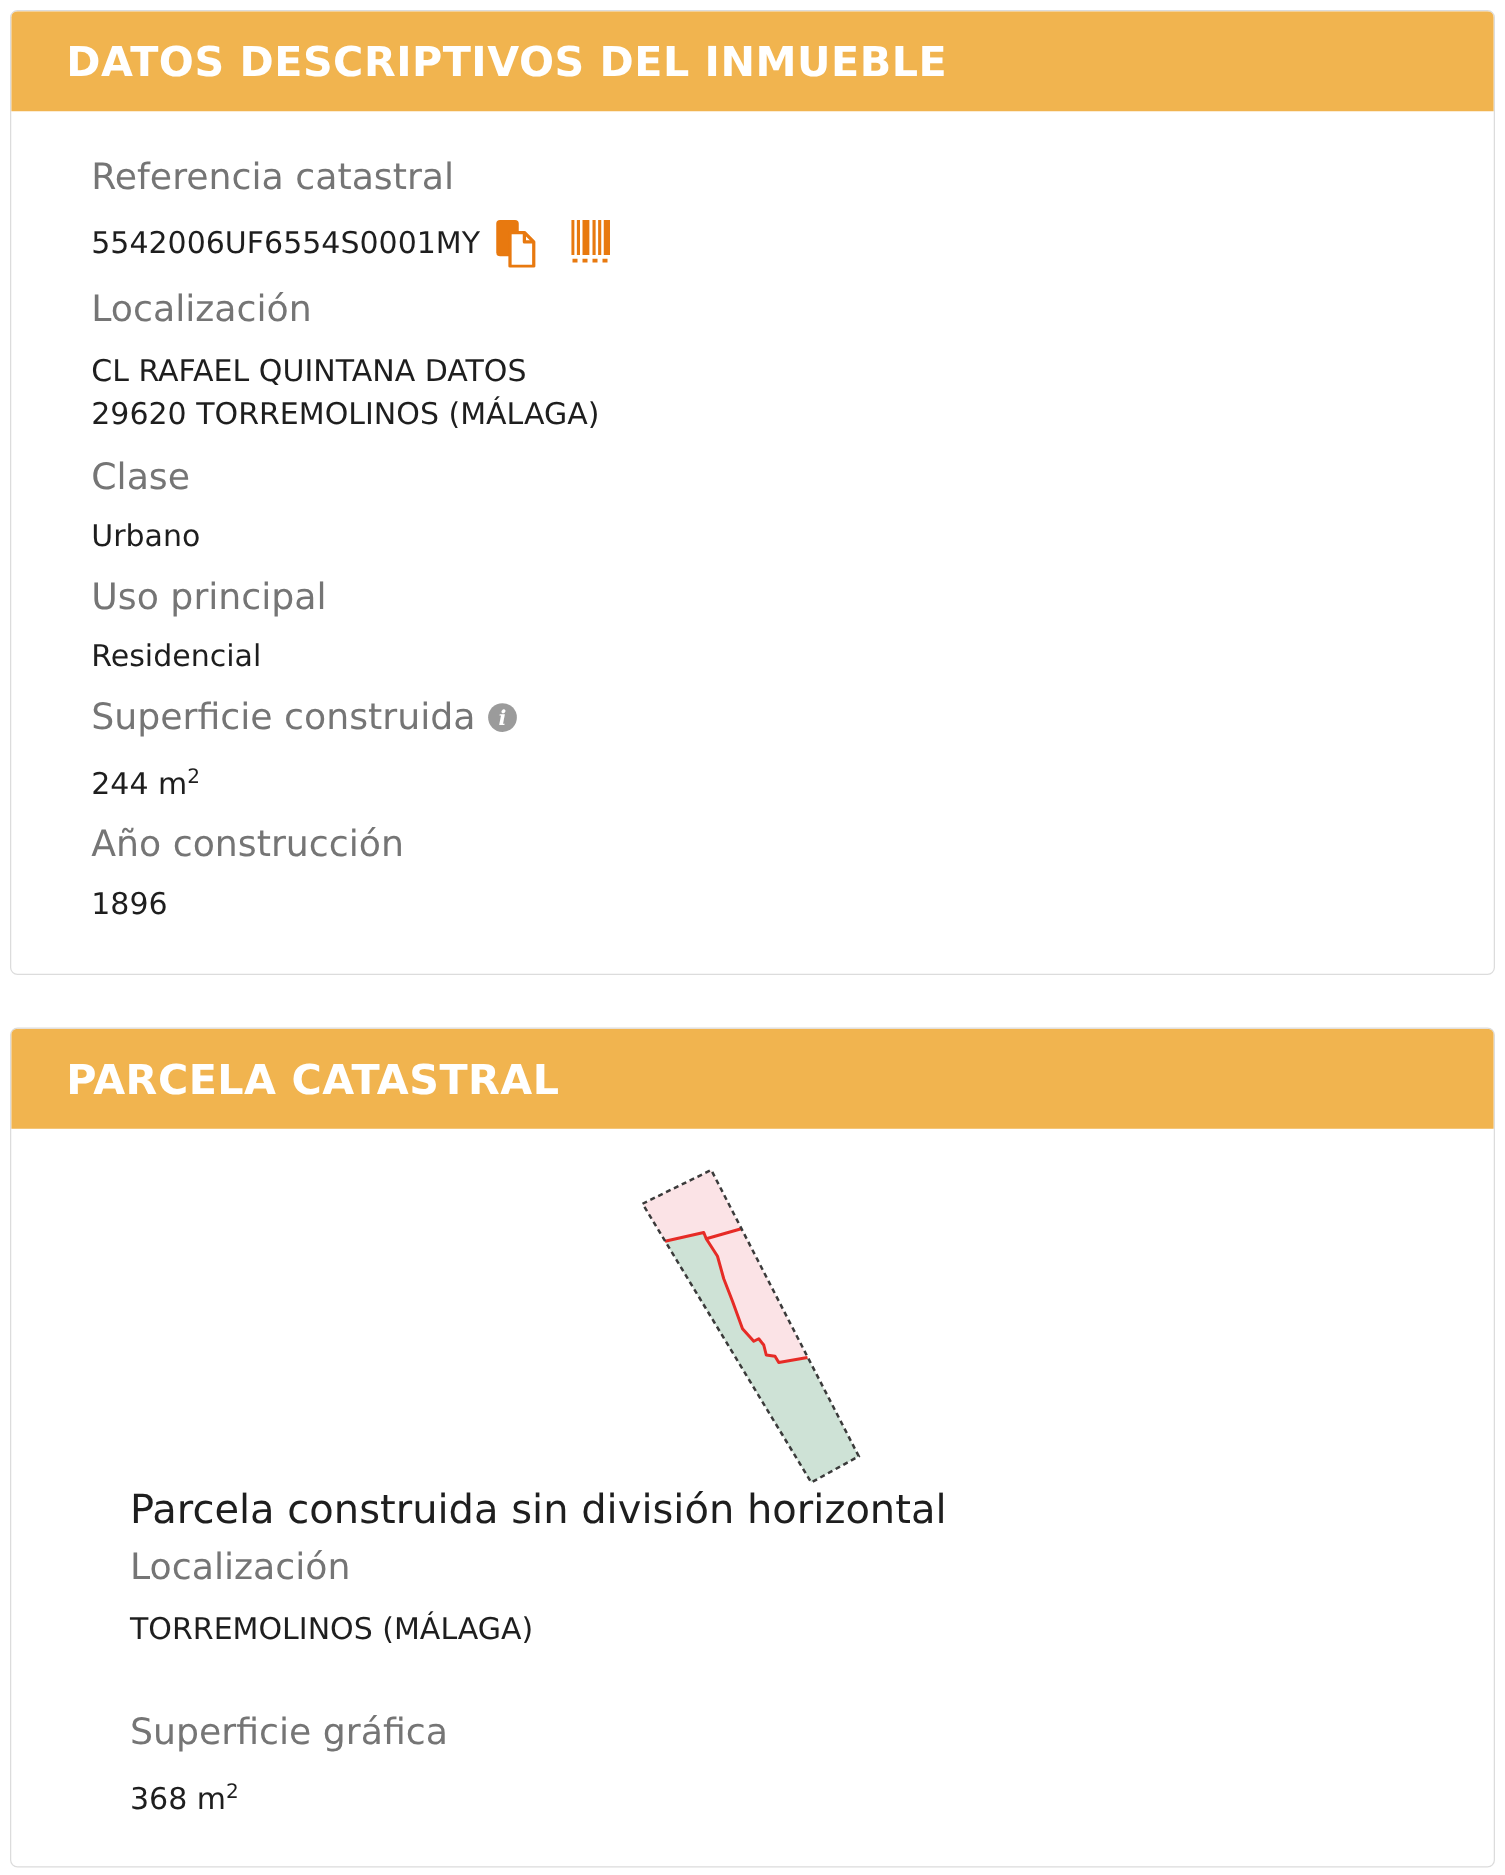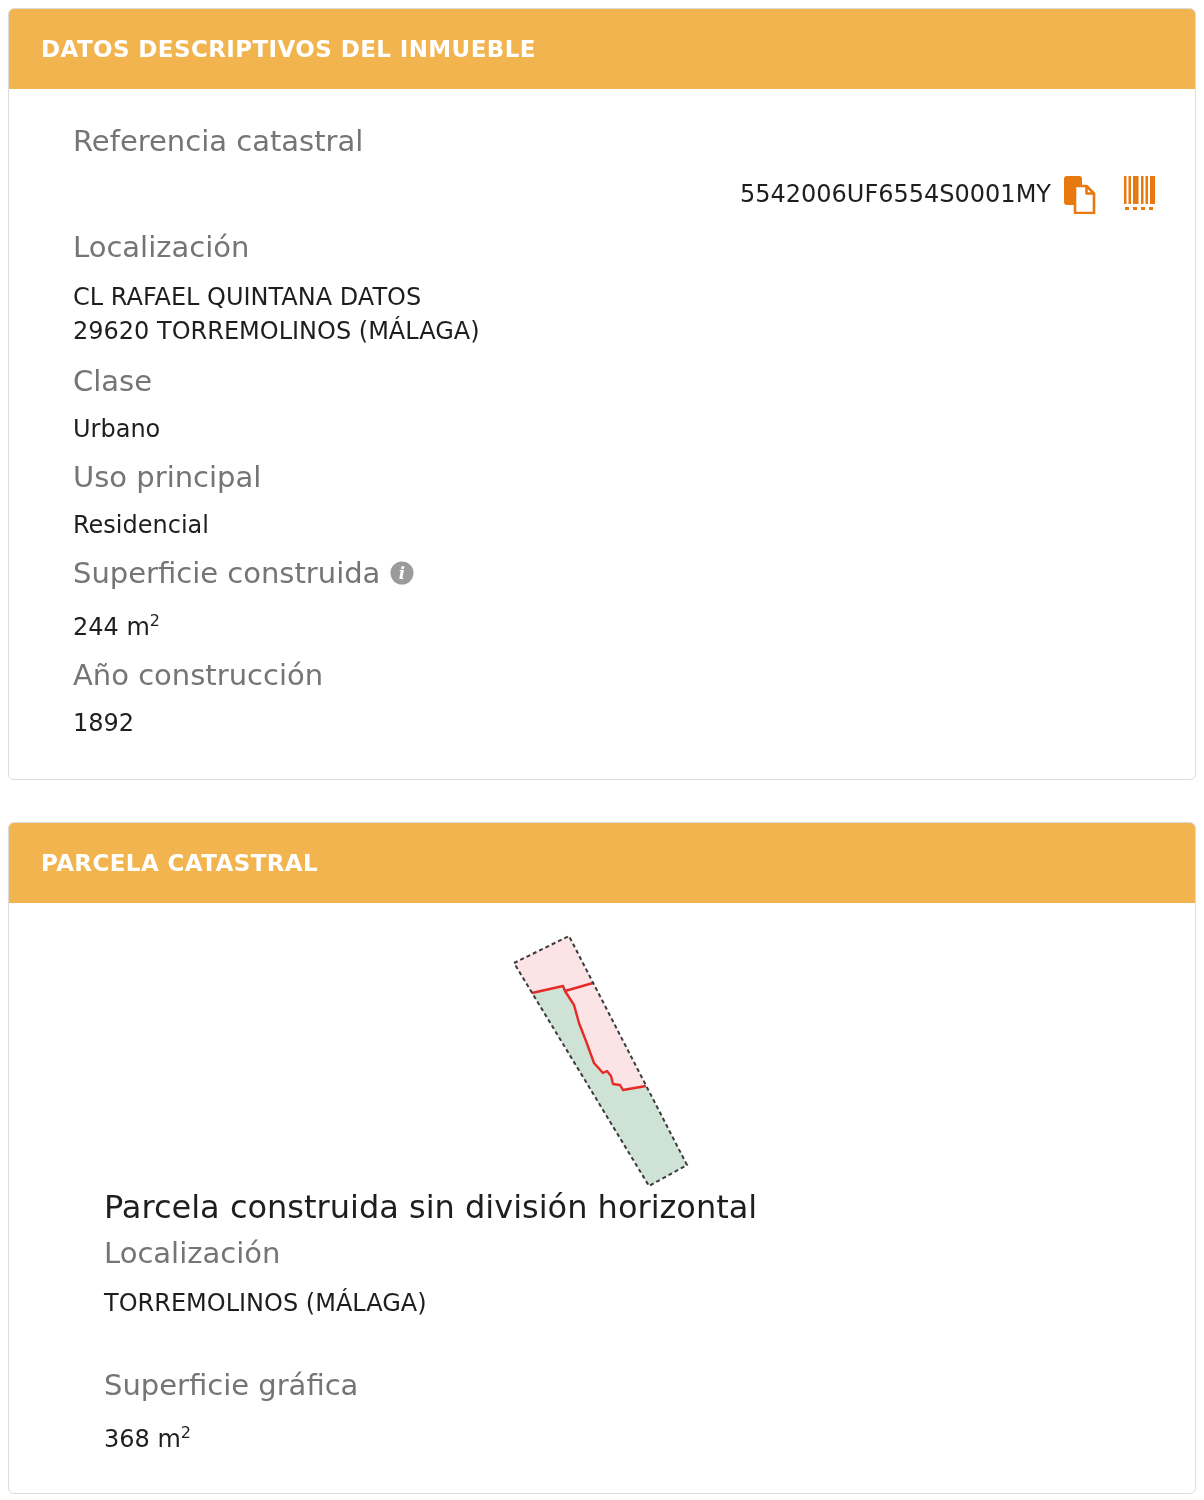--- a/index.html
+++ b/index.html
@@ -22,43 +22,42 @@
     background: #fff;
   }
   .panel-header {
     height: 80px;
     background: var(--header_bg, #f1b44f);
     display: flex;
     align-items: center;
     padding-left: 32px;
   }
   .panel-title {
-    margin: 0;
+    margin: 12px;
     color: var(--header_text, #fff);
-    font-size: 23px;
+    font-size: 33px;
     font-weight: bold;
     letter-spacing: 0.4px;
   }
   .panel-body { box-sizing: border-box; }
   .pb1 { height: 690px; padding: 39px 40px 0 64px; }
   .pb2 { height: 590px; padding: 0 0 0 95px; }
   .panel-inmueble { margin-bottom: 42px; }
 
   .field-label {
     font-size: 29px;
     line-height: 26px;
     color: var(--label_text, #757575);
     margin-bottom: 20px;
   }
   .field-value {
     font-size: 24px;
     line-height: 30px;
     color: var(--value_text, #1e1e1e);
     margin-bottom: 20px;
-    justify-content: flex-end;
   }
   .addr { line-height: 34px; height: 68px; }
   .sup {
     font-size: 16px;
     vertical-align: 9px;
   }
   .ref-row {
     display: flex;
     align-items: center;
     gap: 12px;
@@ -69,21 +68,21 @@
     justify-content: center;
     cursor: pointer;
     background: none;
     border: none;
     padding: 0;
   }
   .icon-copy { margin-left: 0px; }
   .icon-barcode { margin-left: 16px; }
   .label-row {
     display: flex;
-    align-items: center;
+    align-items: flex-end;
     gap: 10px;
   }
   .label-row .field-label { margin-bottom: 0; }
   .label-row { margin-bottom: 20px; }
 
   .map-figure {
     display: block;
     margin: 0 0 0 347px;
     width: 300px;
     height: 290px;
@@ -162,21 +161,21 @@
         <span class="icon-btn">
           <svg width="24" height="24" viewBox="0 0 24 24">
             <circle cx="12" cy="12" r="11.5" fill="var(--info_gray, #9b9b9b)"></circle>
             <text x="12" y="18" text-anchor="middle" font-family="DejaVu Serif, serif" font-size="16.5" font-weight="bold" font-style="italic" fill="#ffffff">i</text>
           </svg>
         </span>
       </div>
       <div class="field-value"><span>244 m</span><span class="sup">2</span></div>
 
       <div class="field-label">Año construcción</div>
-      <div class="field-value">1892</div>
+      <div class="field-value">1896</div>
 
     </div>
   </section>
 
   <section class="panel panel-parcela">
     <header class="panel-header">
       <h2 class="panel-title">PARCELA CATASTRAL</h2>
     </header>
     <div class="panel-body pb2">
 

